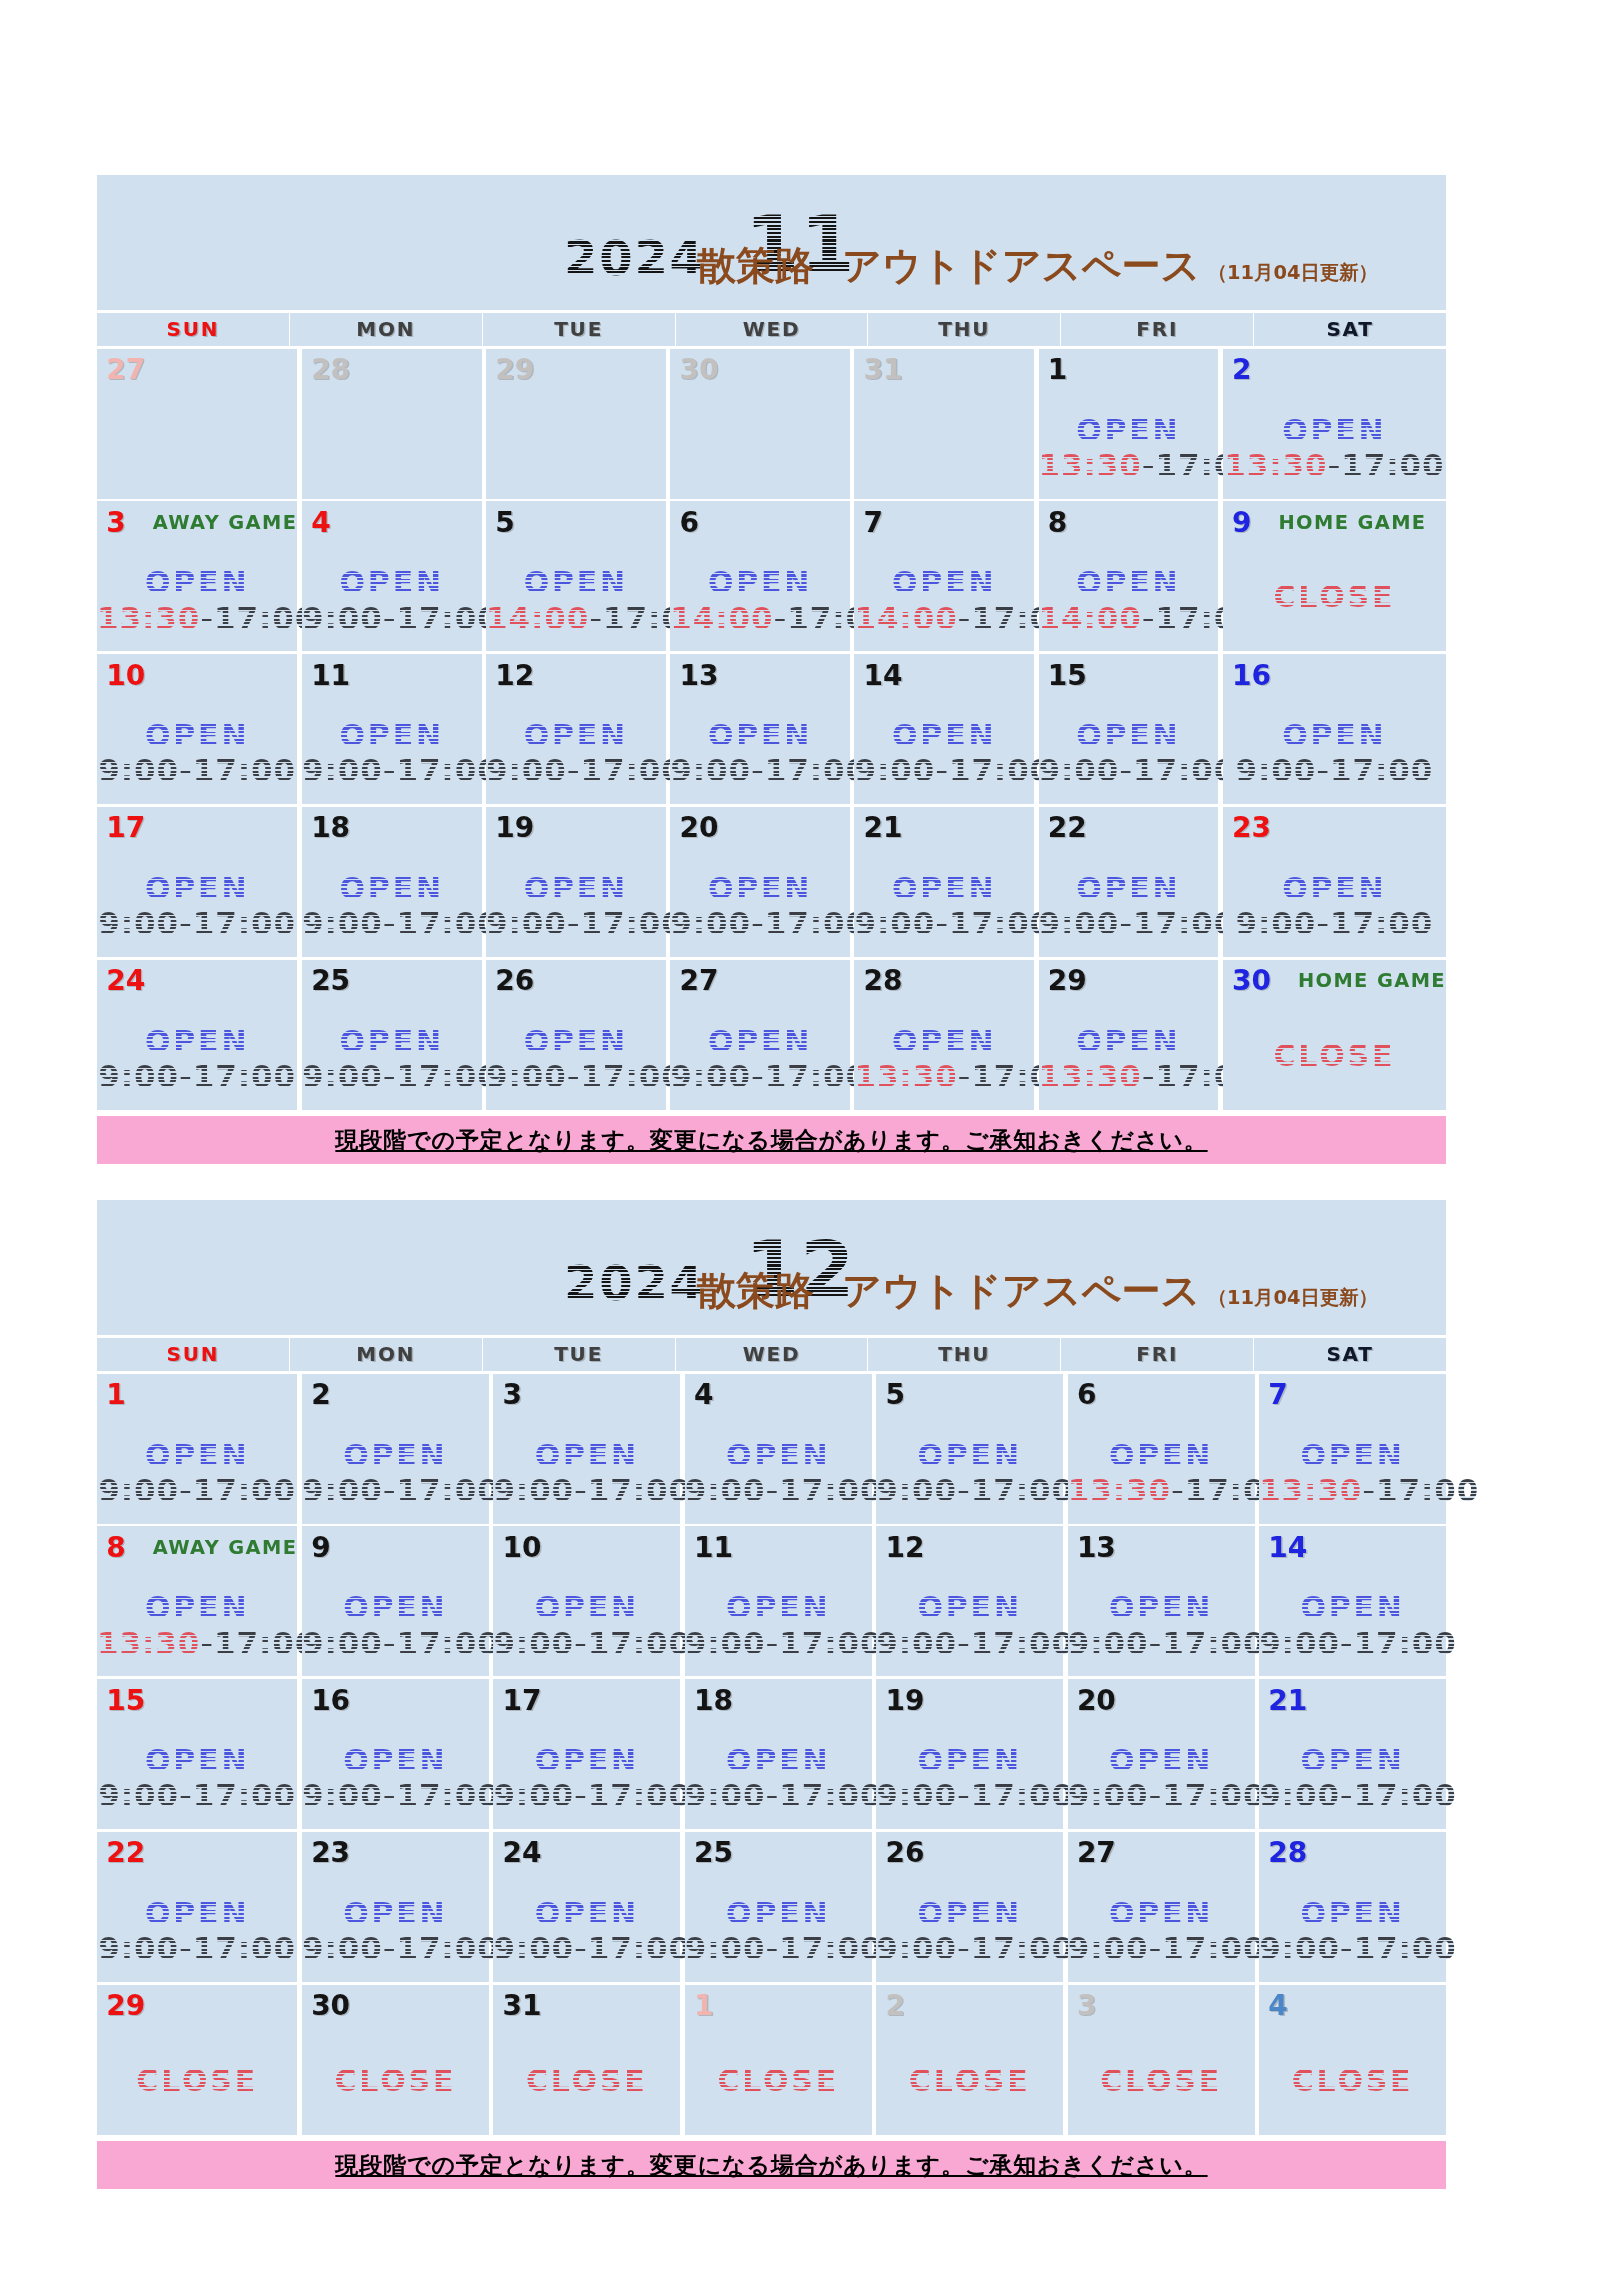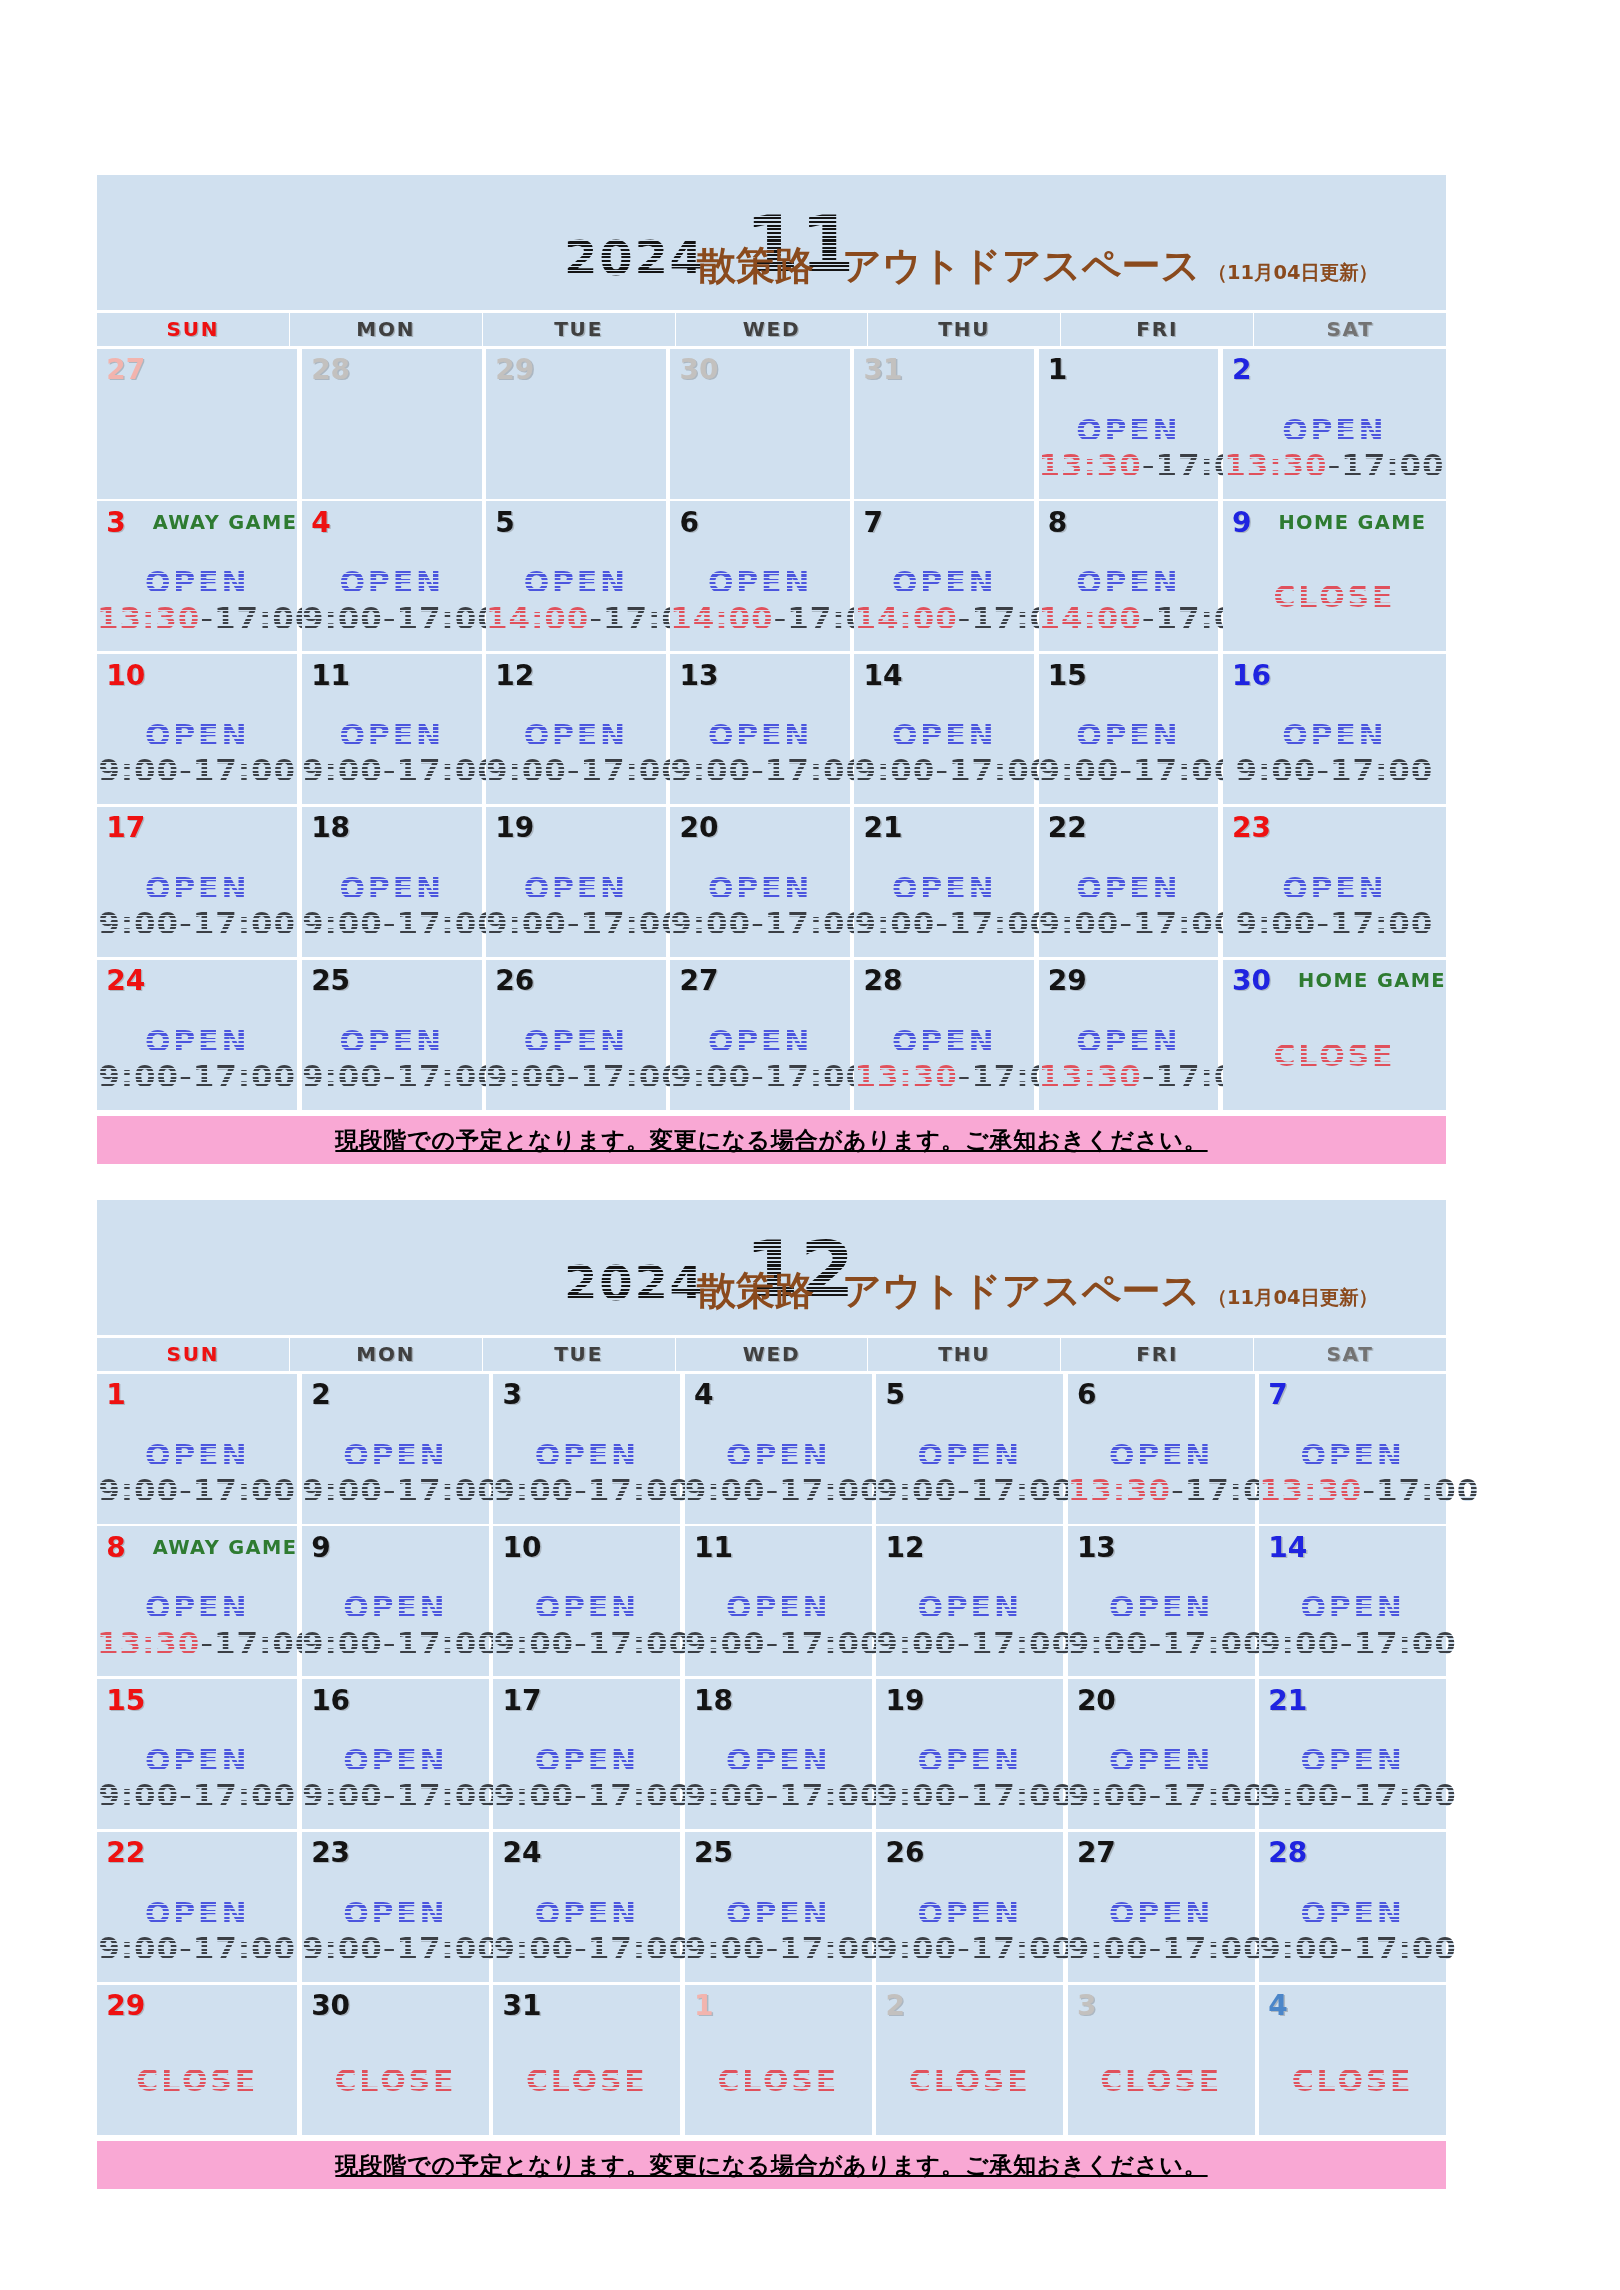--- a/index.html
+++ b/index.html
@@ -17,21 +17,21 @@
   .venue{position:absolute;right:68px;bottom:16.6px;color:#8a4a1d;white-space:nowrap;}
   .venue-name{font-size:39px;font-weight:800;}
   .space-name{font-size:39px;font-weight:800;margin-left:28px;}
   .updated{font-size:19.4px;font-weight:800;margin-left:7.4px;}
 
   .dayrow{display:grid;grid-template-columns:repeat(7,1fr);column-gap:1px;margin-bottom:2.8px;}
   .daycell{background:#d0e0ef;height:33px;display:flex;align-items:center;justify-content:center;
     font-size:20px;font-weight:900;letter-spacing:1.8px;color:#404040;
     text-shadow:1.4px 1.4px 0 rgba(90,90,90,0.35);}
   .wd-red{color:#ee1111;}
-  .wd-blue{color:#737373;}
+  .wd-blue{color:#0f172a;}
 
   .weeks{display:grid;grid-template-columns:repeat(7,1fr);column-gap:4.6px;row-gap:2.8px;grid-auto-rows:150px;}
   .cell{position:relative;background:#d0e0ef;padding:7.4px 0 0 9.2px;box-sizing:border-box;}
   .cell-top{display:flex;align-items:flex-start;}
   .date{font-size:28px;font-weight:900;line-height:1;text-shadow:1.4px 1.4px 0 rgba(90,90,90,0.3);}
   .d-red{color:#ee1111;}
   .d-blue{color:#1f24e0;}
   .d-black{color:#141414;}
   .d-mpink{color:#f2b4ae;}
   .d-mgray{color:#c3c1bf;}

